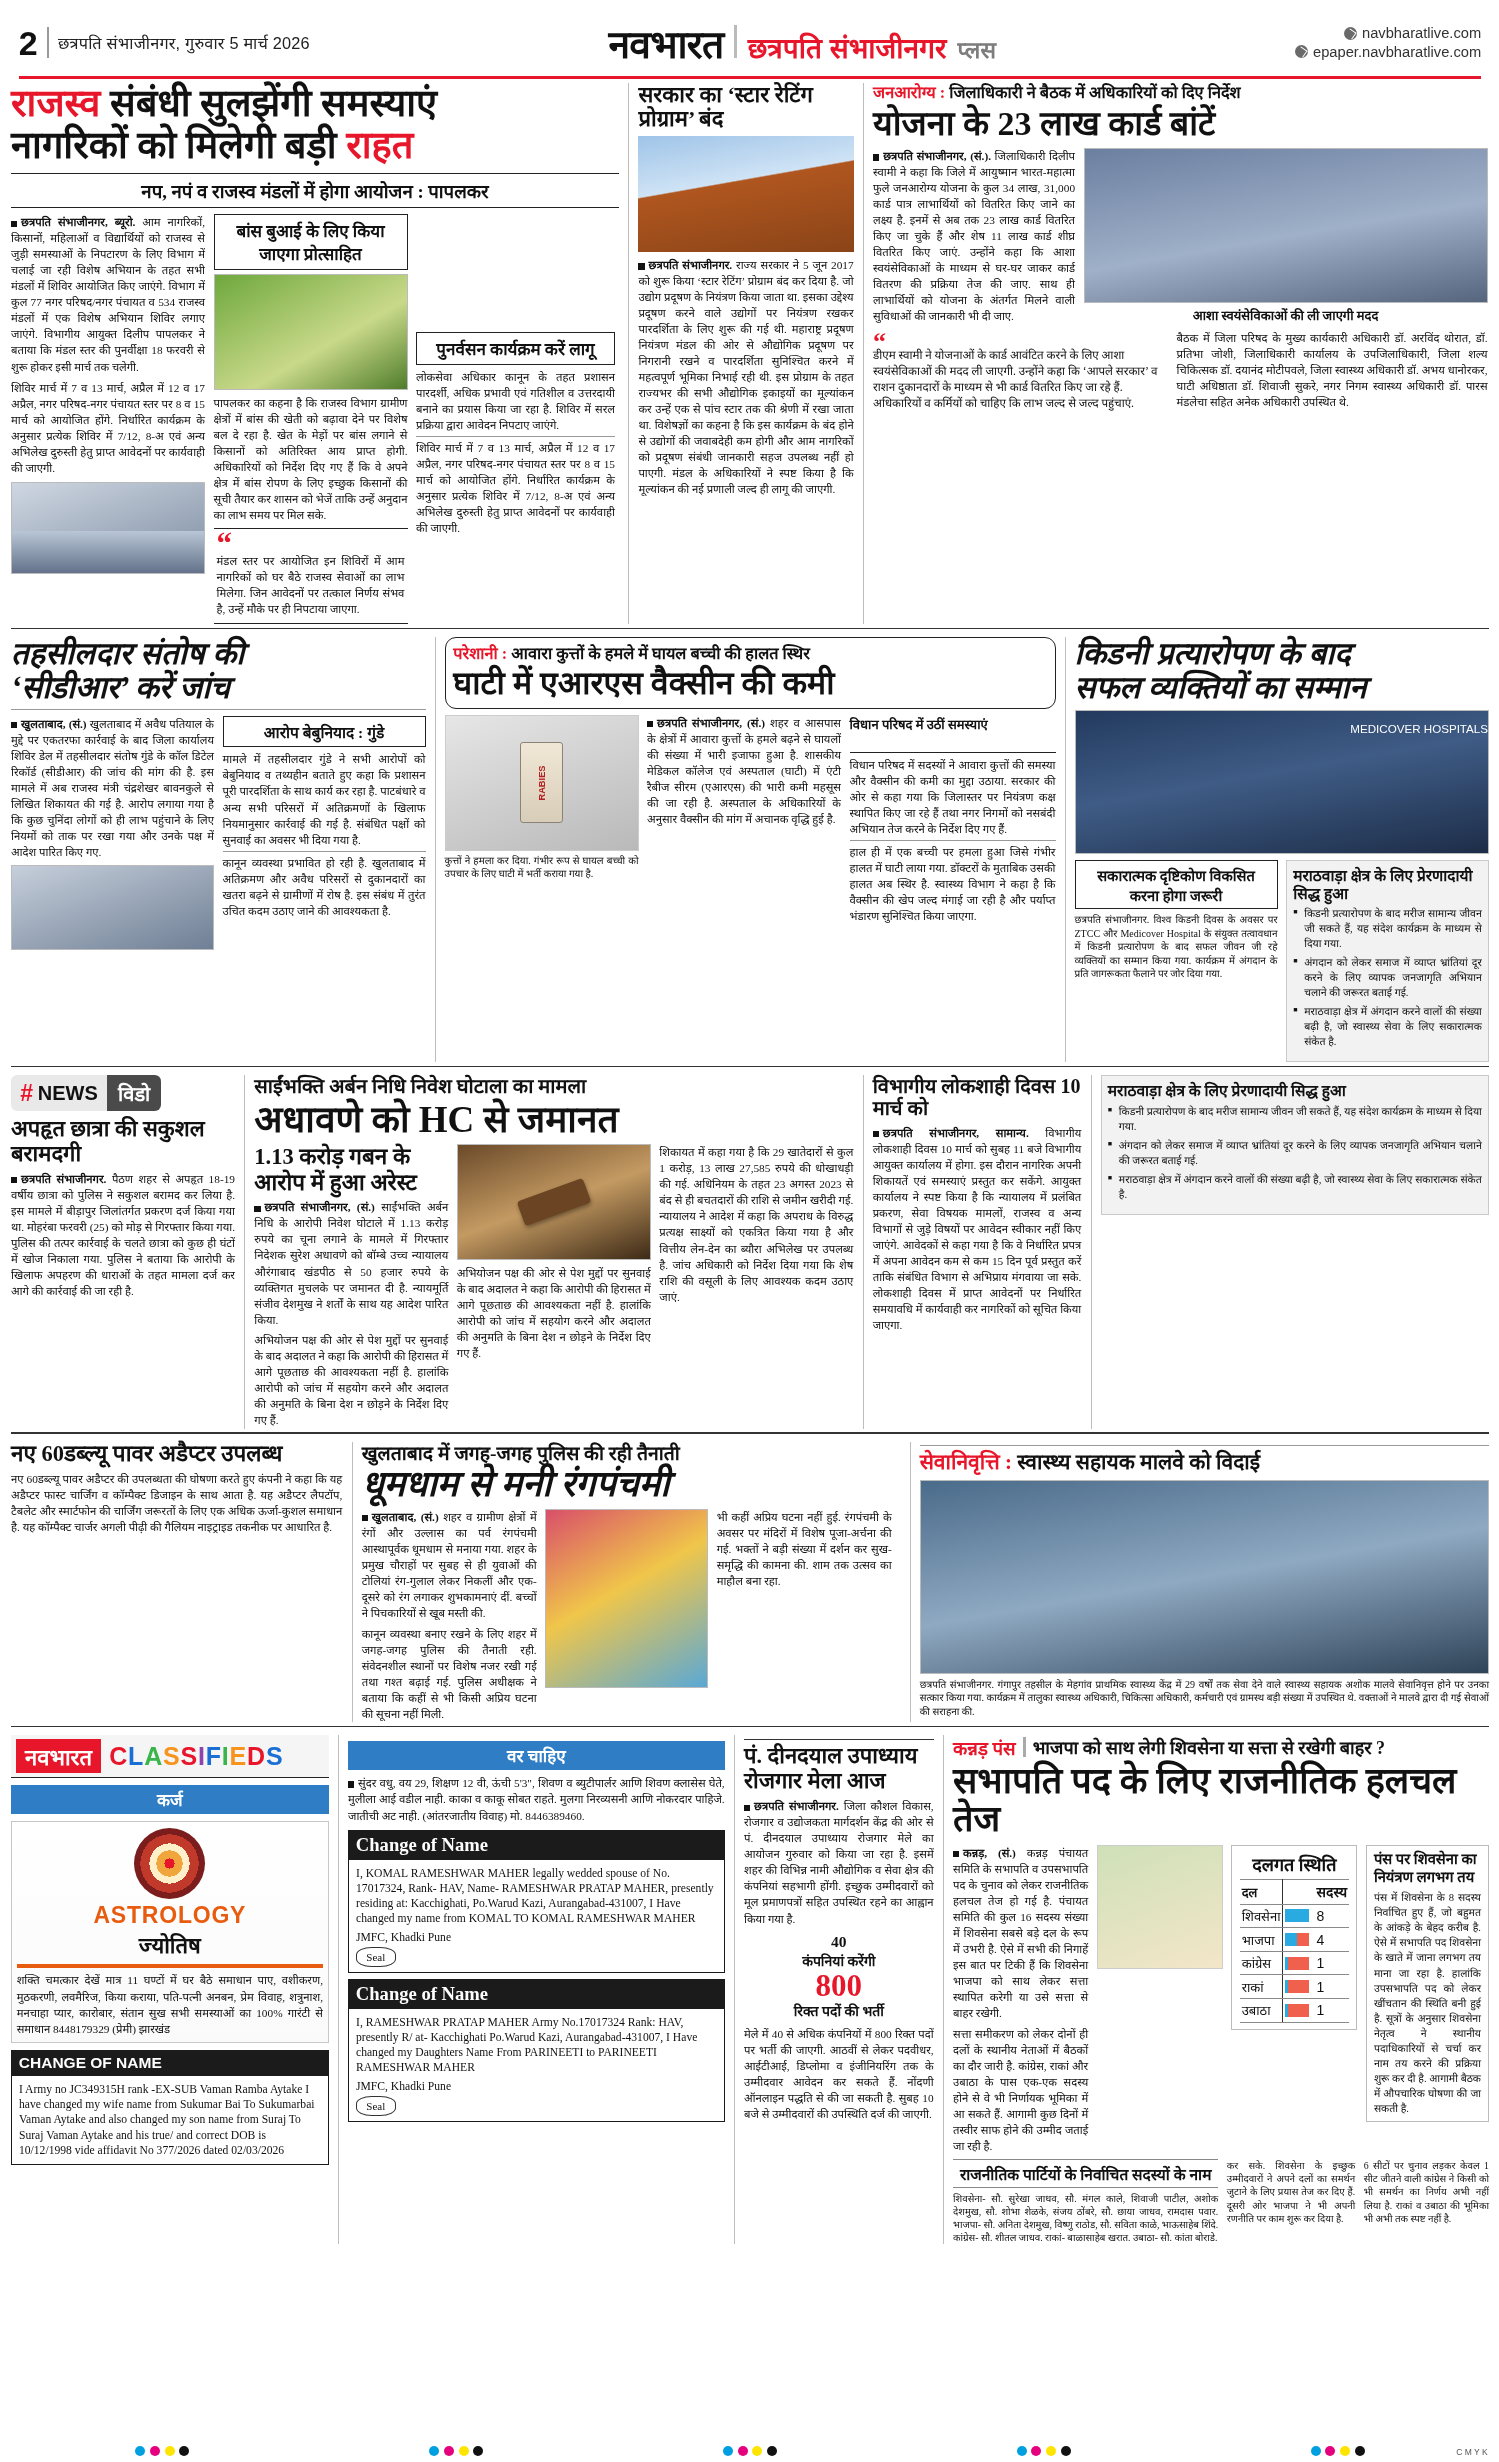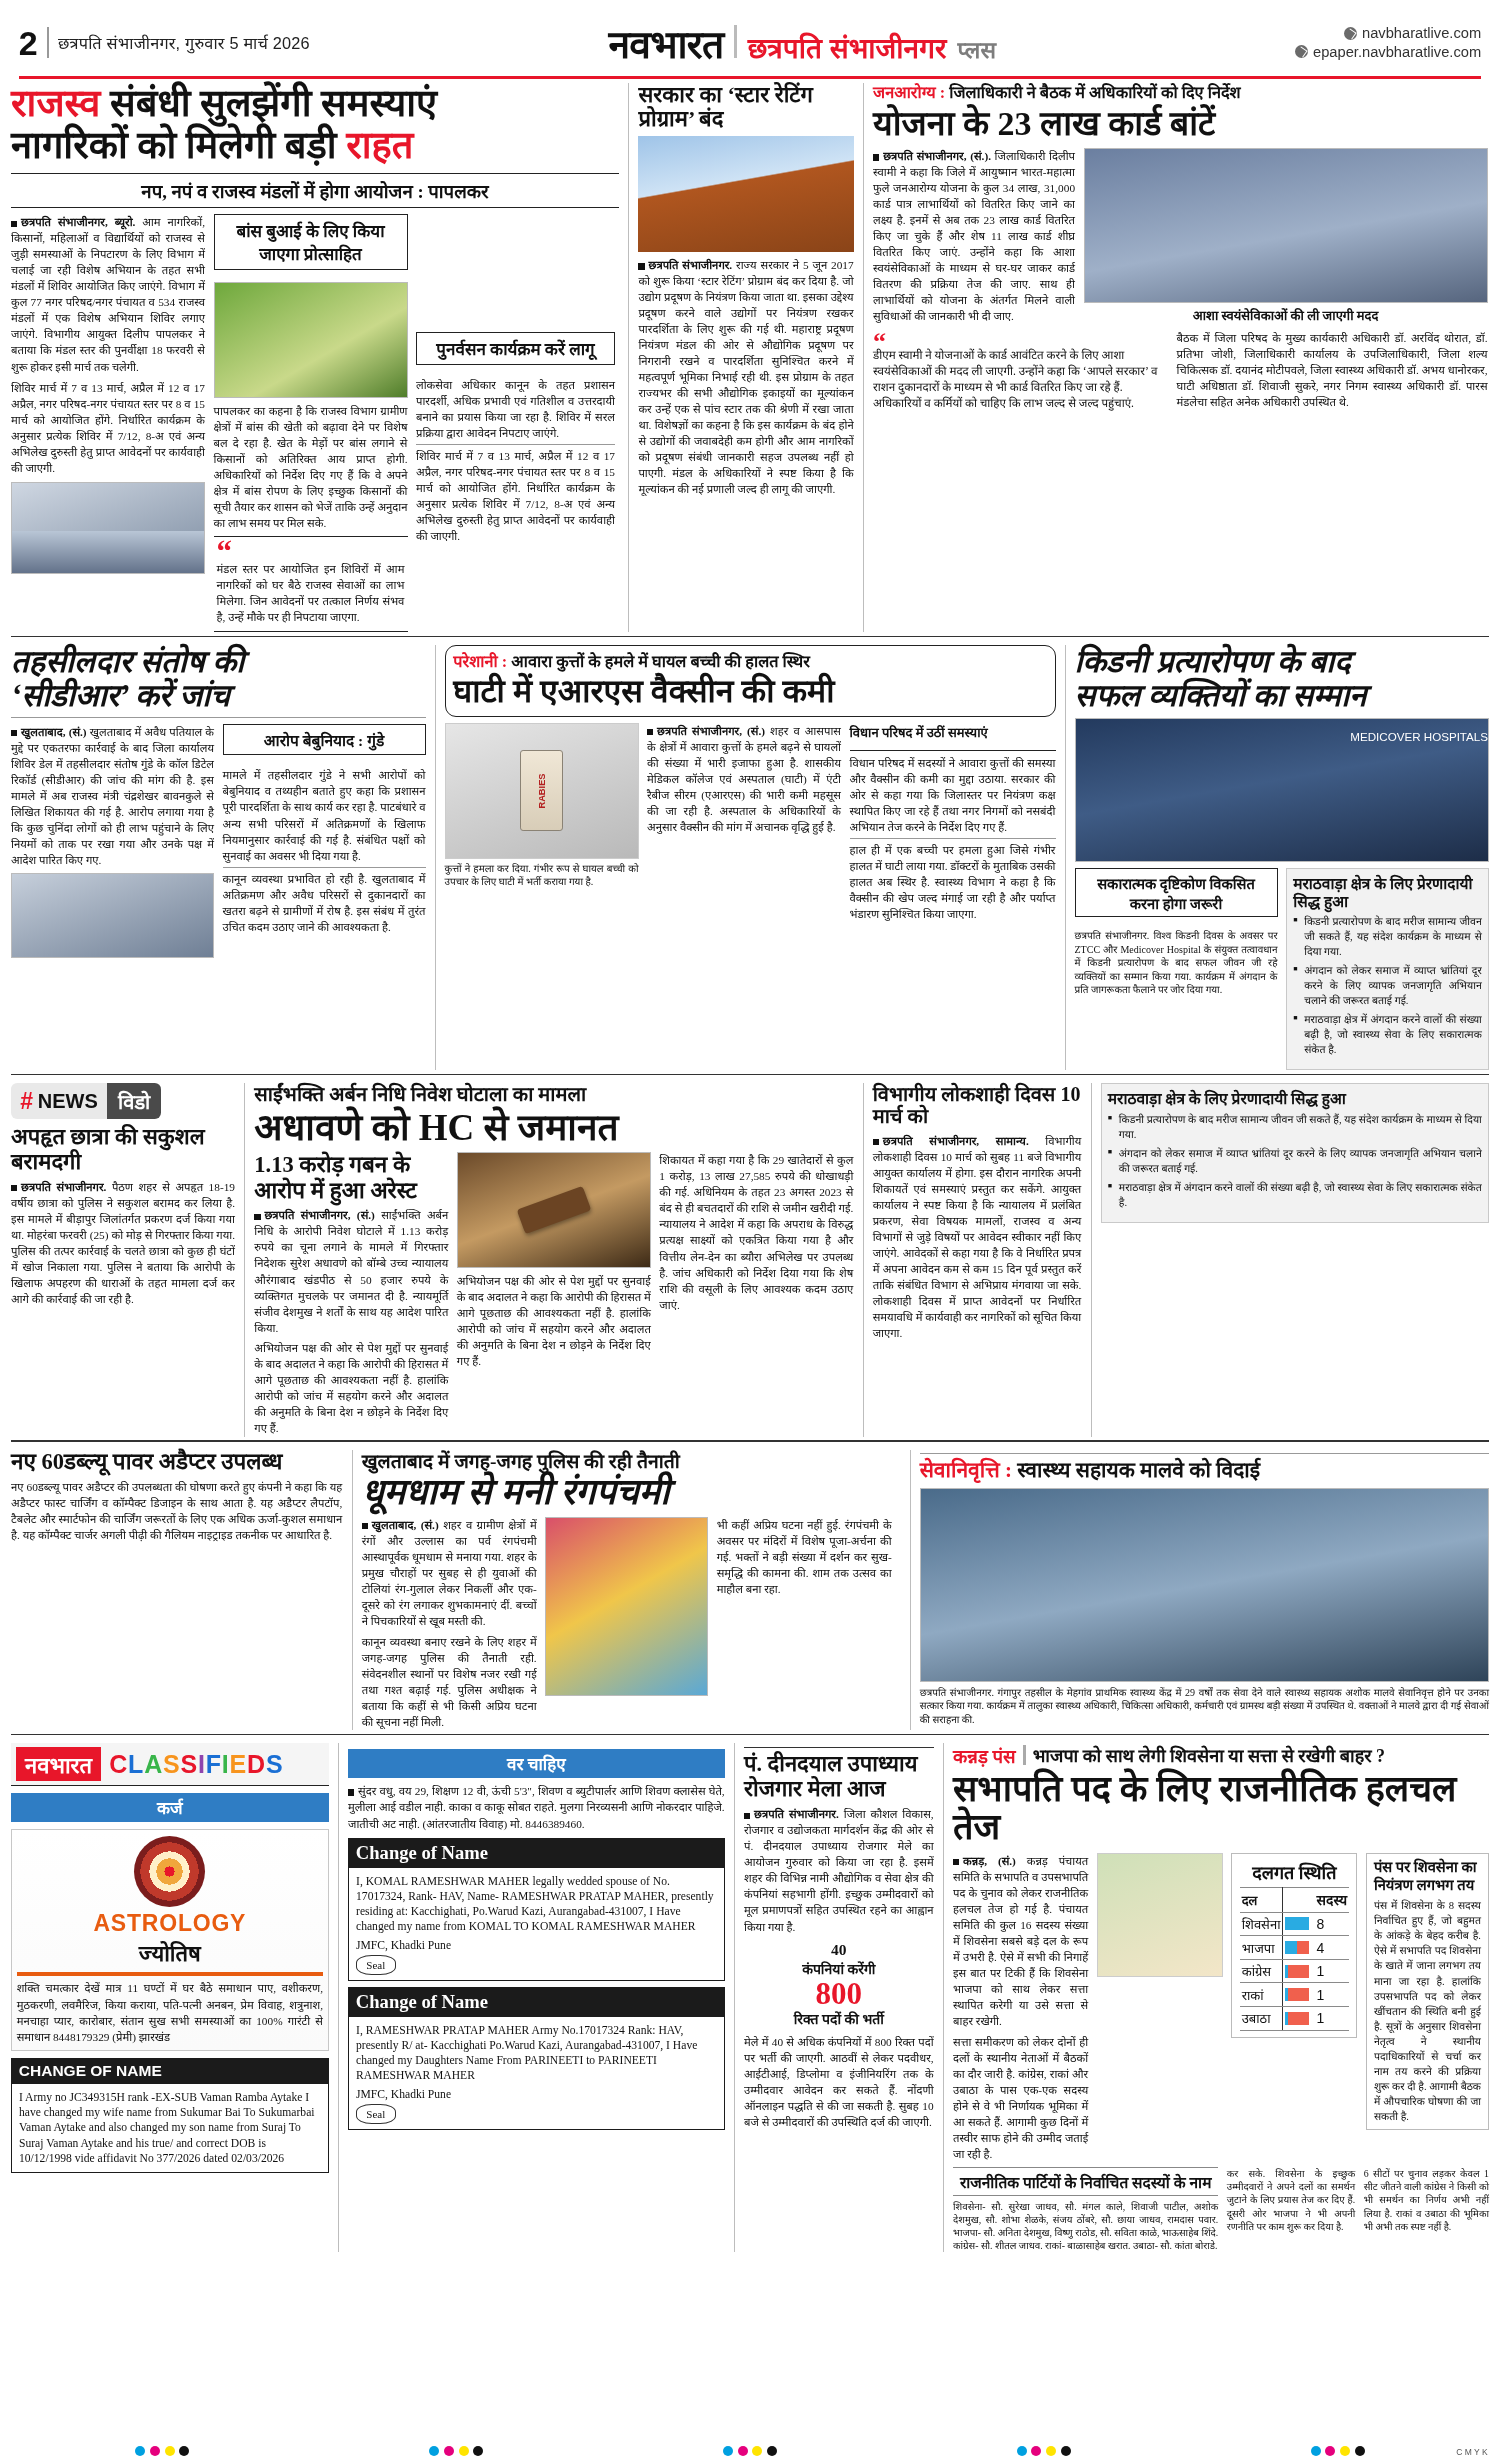--- a/index.html
+++ b/index.html
@@ -47,21 +47,21 @@
 
   .mainhead { font-size: 38px; line-height: 1.1; font-weight: 800; }
   .mainhead .red { color: #e8162a; }
   .subhead-rule { border-top: 1.6px solid #222; border-bottom: 1.6px solid #222; padding: 3.9px 0; margin: 6.2px 0 6.2px 0; font-size: 18.6px; font-weight: 700; text-align: center; }
 
   .tl-cols { display: flex; gap: 8.5px; }
   .tl-c1 { width: 194px; }
   .tl-c2 { width: 194px; }
   .tl-c3 { width: 199px; }
 
-  .box-head { border: 1.6px solid #222; padding: 3.9px 5.4px; font-size: 17px; font-weight: 700; text-align: center; margin-bottom: 12px; }
+  .box-head { border: 1.6px solid #222; padding: 3.9px 5.4px; font-size: 17px; font-weight: 700; text-align: center; margin-bottom: 4px; }
   .quotebox { border-top: 1.6px solid #222; border-bottom: 1.6px solid #222; padding: 5.4px 3.1px; margin-top: 5.4px; }
   .quotebox .qmark { font-size: 31px; color: #e8162a; line-height: .6; font-weight: 800; }
 
   .mid-head { font-size: 22px; font-weight: 800; line-height: 1.08; }
   .rt-head { font-size: 34px; font-weight: 800; line-height: 1.05; }
 
   .pullquote { border-left: 0; padding: 4.7px 0; font-size: 11.6px; line-height: 1.4; }
   .pullquote .qm { color: #e8162a; font-size: 26px; font-weight: 800; line-height: .5; display:block; }
 
   
@@ -299,21 +299,21 @@
               <span style="font-family:'Liberation Sans',sans-serif;font-size:9.3px;font-weight:800;color:#b32020;transform:rotate(-90deg)">RABIES</span>
             </div>
           </div>
           <p class="caption">कुत्तों ने हमला कर दिया. गंभीर रूप से घायल बच्ची को उपचार के लिए घाटी में भर्ती कराया गया है.</p>
         </div>
         <div style="width:194px">
           <p class="body-txt"><span class="sq"></span><span class="byline">छत्रपति संभाजीनगर, (सं.)</span>
             <span>शहर व आसपास के क्षेत्रों में आवारा कुत्तों के हमले बढ़ने से घायलों की संख्या में भारी इजाफा हुआ है. शासकीय मेडिकल कॉलेज एवं अस्पताल (घाटी) में एंटी रैबीज सीरम (एआरएस) की भारी कमी महसूस की जा रही है. अस्पताल के अधिकारियों के अनुसार वैक्सीन की मांग में अचानक वृद्धि हुई है.</span></p>
         </div>
         <div style="width:206px">
-          <div style="font-size:13px;font-weight:800;border-bottom:1.6px solid #222;padding-bottom:9px;margin-bottom:3.9px">विधान परिषद में उठीं समस्याएं</div>
+          <div style="font-size:13px;font-weight:800;border-bottom:1.6px solid #222;padding-bottom:19px;margin-bottom:3.9px">विधान परिषद में उठीं समस्याएं</div>
           <p class="body-txt">विधान परिषद में सदस्यों ने आवारा कुत्तों की समस्या और वैक्सीन की कमी का मुद्दा उठाया. सरकार की ओर से कहा गया कि जिलास्तर पर नियंत्रण कक्ष स्थापित किए जा रहे हैं तथा नगर निगमों को नसबंदी अभियान तेज करने के निर्देश दिए गए हैं.</p>
           <div class="rule-hair"></div>
           <p class="body-txt">हाल ही में एक बच्ची पर हमला हुआ जिसे गंभीर हालत में घाटी लाया गया. डॉक्टरों के मुताबिक उसकी हालत अब स्थिर है. स्वास्थ्य विभाग ने कहा है कि वैक्सीन की खेप जल्द मंगाई जा रही है और पर्याप्त भंडारण सुनिश्चित किया जाएगा.</p>
         </div>
       </div>
     </div>
 
     <div class="vline"></div>
 
     <div class="m-right">

